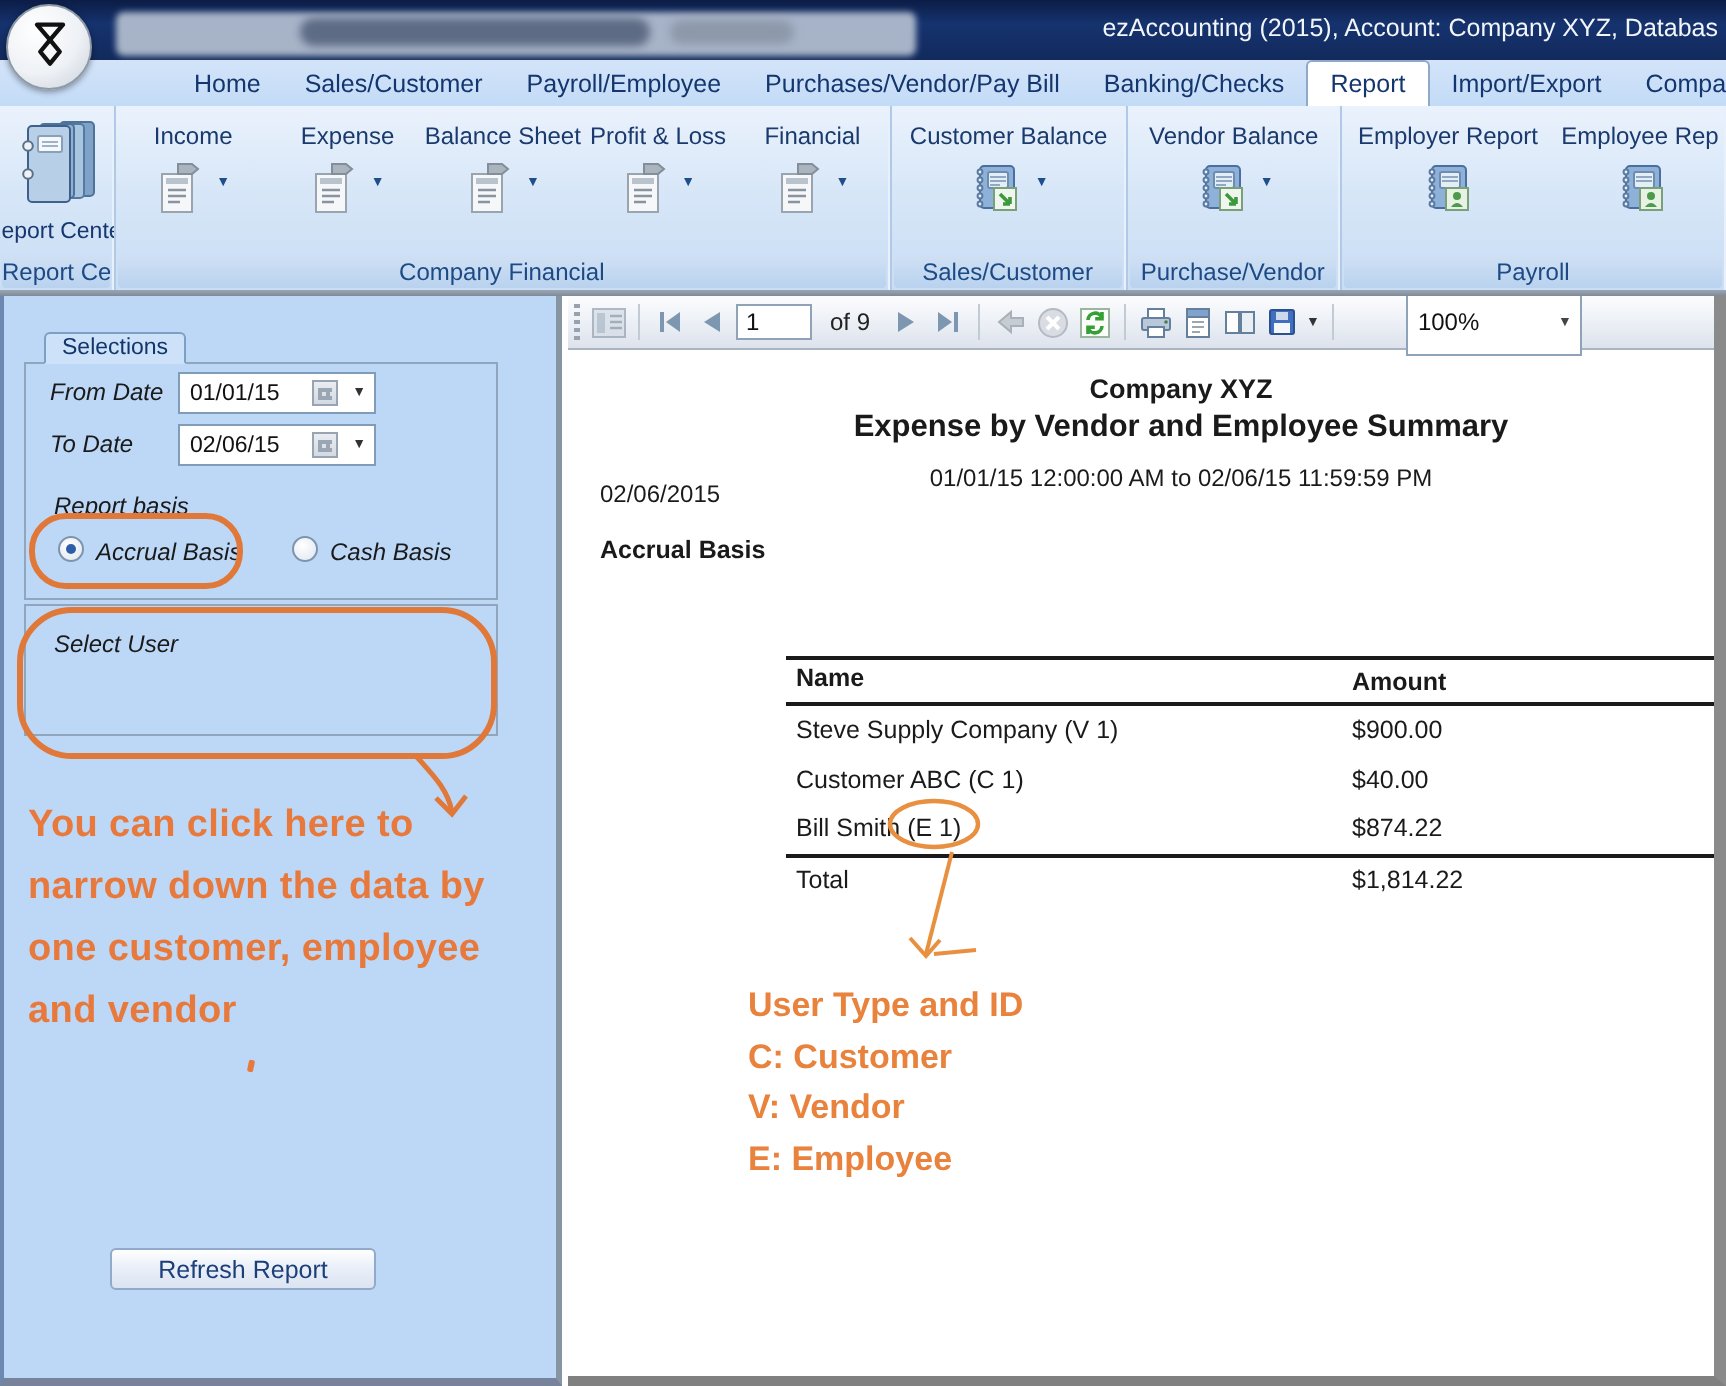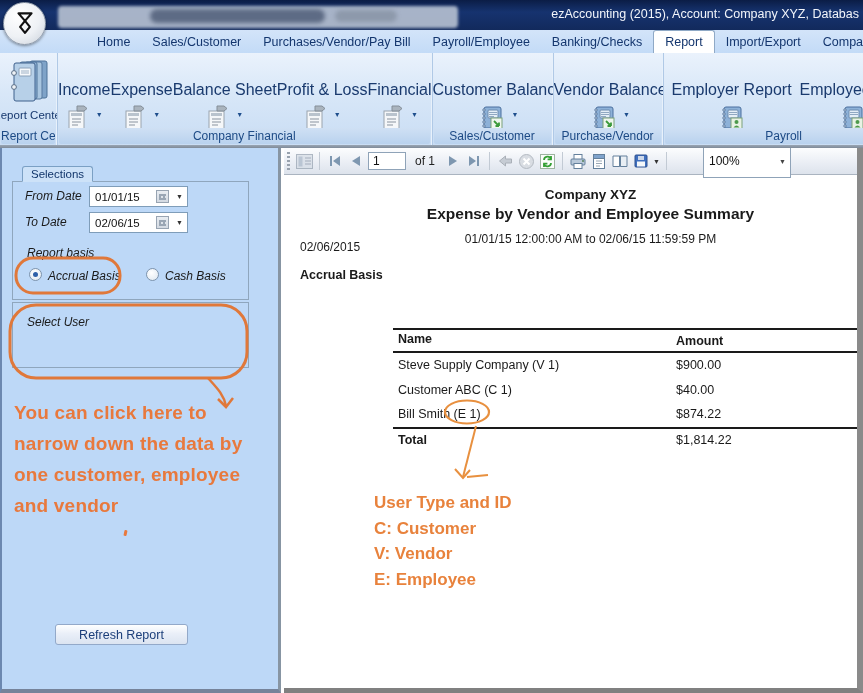--- a/index.html
+++ b/index.html
@@ -32,21 +32,21 @@
     background:linear-gradient(180deg,#eaf2fc 0%,#d8e7f8 45%,#c9ddf4 100%); display:flex; }
   .rgroup { position:relative; height:92px; border-right:1px solid #b0c9e6; box-shadow:inset -1px 0 0 #e8f1fb; display:flex; flex-direction:column; }
   .rgroup-label { position:absolute; left:1px; right:2px; bottom:1px; height:16px; text-align:center;
     font-size:12px; color:#1d4a85; line-height:16px; background:linear-gradient(180deg,#cfe0f4,#b9d2ee); border-radius:0 0 2px 2px; white-space:nowrap; overflow:hidden; }
   .rgroup-content { flex:1; display:flex; align-items:flex-start; padding-bottom:17px; overflow:hidden; }
   
   .rc-item { width:100%; display:flex; flex-direction:column; align-items:center; padding-top:3px; cursor:default; }
   .rc-label { font-size:11.5px; color:#17386e; margin-top:1px; white-space:nowrap; }
   
   .ritem { display:flex; flex-direction:column; align-items:center; padding-top:8px; cursor:default; position:relative; }
-  .ritem-label { font-size:16px; color:#1a3a6e; white-space:nowrap;margin-top:20px; }
+  .ritem-label { font-size:12px; color:#1a3a6e; white-space:nowrap; }
   .ritem-iconrow { position:relative; margin-top:6px; display:flex; align-items:center; }
   .dd-glyph { font-size:7px; color:#1e4e8c; margin-left:6px; position:relative; top:-6px; }
 
   
   .main { position:absolute; left:0; top:145px; width:863px; height:548px; }
   .ribbon-divider { position:absolute; left:0; top:145px; width:863px; height:3px;
     background:linear-gradient(180deg,#9aa6b4,#7e8a98); z-index:5; }
 
   
   .sidebar { position:absolute; left:0; top:3px; width:281px; height:545px; background:#bdd8f7;
@@ -105,21 +105,21 @@
   .rp-date { top:92px; font-size:12px; }
   .rp-basis { top:120px; font-size:12.5px; font-weight:bold; }
 
   .rtable { position:absolute; left:109px; right:0; top:180px; border-top:2px solid #1a1a1a; color:#1a1a1a; }
   .rrow { position:relative; height:24.5px; font-size:12.5px; }
   .rrow.hdr { height:23px; font-weight:bold; border-bottom:2px solid #1a1a1a; }
   .rrow.total { height:24px; border-top:2px solid #1a1a1a; }
   .rrow .c-name { position:absolute; left:5px; top:50%; transform:translateY(-50%); white-space:nowrap; }
   .rrow.hdr .c-name { top:45%; }
   .rrow .c-amt { position:absolute; left:283px; top:50%; transform:translateY(-50%); white-space:nowrap; }
-  .rrow.total .c-name { font-weight:bold; }
+  .rrow.total .c-name { font-weight:normal; }
 
   .rp-note { position:absolute; left:90px; top:342px; font-weight:bold; font-size:17px; line-height:25.5px; color:#e8823c; }
 </style>
 </head>
 <body>
 
 <div class="window">
 
   <div class="title-bar">
     <div class="blob b1"></div>
@@ -132,22 +132,22 @@
       <svg width="26" height="26" viewBox="0 0 24 24">
         <path d="M6 4 H18 L12 11 Z" fill="none" stroke="#111" stroke-width="2" stroke-linejoin="round"></path>
         <path d="M12 11 L16.5 16.5 L12 22 L7.5 16.5 Z" fill="none" stroke="#111" stroke-width="2" stroke-linejoin="round"></path>
       </svg>
     </span>
   </div>
 
   <div class="menu-bar">
     <div class="menu-item">Home</div>
     <div class="menu-item">Sales/Customer</div>
+    <div class="menu-item">Payroll/Employee</div>
     <div class="menu-item">Purchases/Vendor/Pay Bill</div>
-    <div class="menu-item">Payroll/Employee</div>
     <div class="menu-item">Banking/Checks</div>
     <div class="menu-item selected">Report</div>
     <div class="menu-item">Import/Export</div>
     <div class="menu-item">Company</div>
 
   </div>
 
   <div class="ribbon">
 
     <div class="rgroup" style="width:58px">
@@ -394,21 +394,21 @@
               <rect x="3" y="3" width="2" height="10" fill="#7e97b0"></rect>
               <path d="M13 3 L6 8 L13 13 Z" fill="#7e97b0"></path>
             </svg>
         </span>
         <span class="tbtn">
           <svg width="16" height="16" viewBox="0 0 16 16">
               <path d="M12 3 L4 8 L12 13 Z" fill="#7e97b0"></path>
             </svg>
         </span>
         <input class="page-input" value="1" style="">
-        <span class="of-label">of 1</span>
+        <span class="of-label">of 9</span>
         <span class="tbtn">
           <svg width="16" height="16" viewBox="0 0 16 16">
               <path d="M4 3 L12 8 L4 13 Z" fill="#7e97b0"></path>
             </svg>
         </span>
         <span class="tbtn">
           <svg width="16" height="16" viewBox="0 0 16 16">
               <path d="M3 3 L10 8 L3 13 Z" fill="#7e97b0"></path>
               <rect x="11" y="3" width="2" height="10" fill="#7e97b0"></rect>
             </svg>

